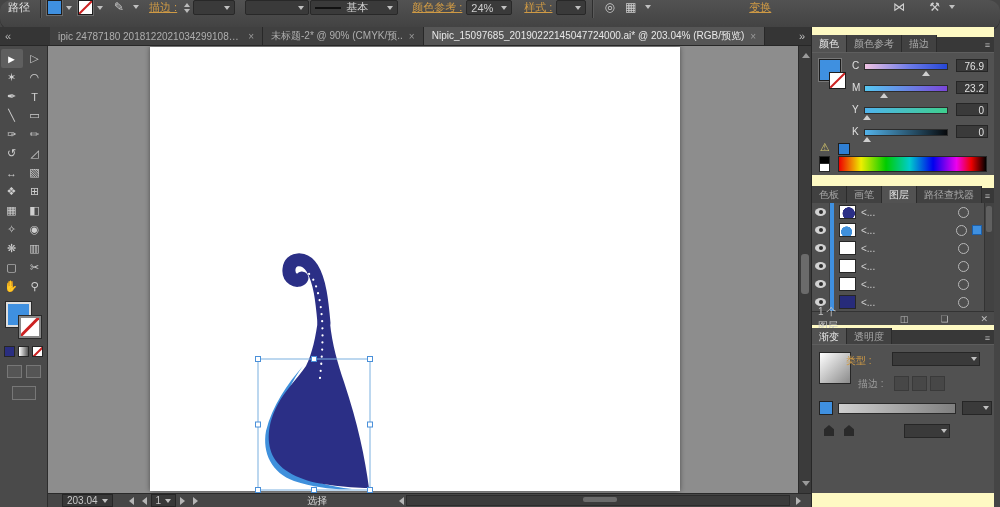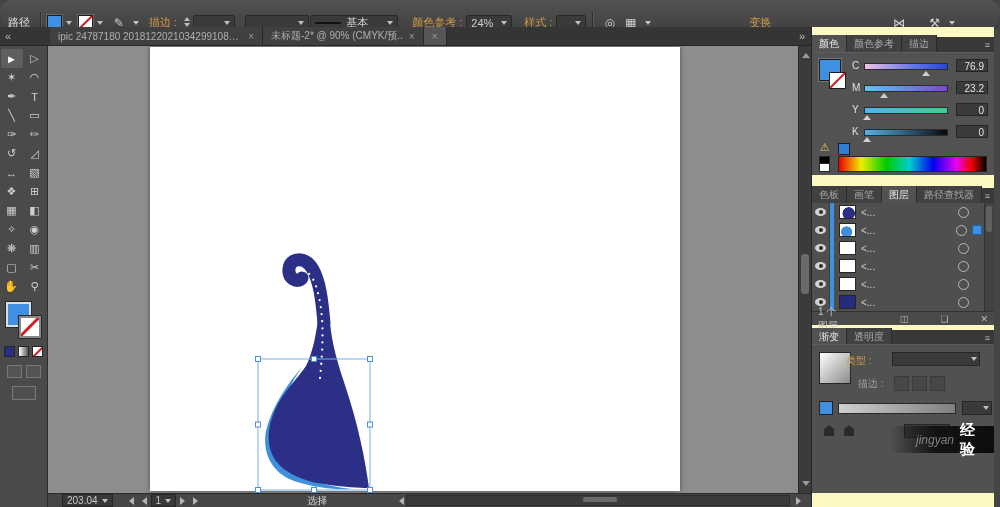--- a/index.html
+++ b/index.html
@@ -2,21 +2,21 @@
 <html><head>
 <meta charset="utf-8">
 <style>
   html,body{margin:0;padding:0;background:#222;}
   .app{position:relative;width:1000px;height:507px;background:#454545;overflow:hidden;
        font-family:"Liberation Sans","DejaVu Sans",sans-serif;font-size:11px;color:#d4d4d4;}
   .vsep{width:1px;height:18px;background:#2e2e2e;margin:0 6px;box-shadow:1px 0 0 #5a5a5a;}
   .caret{width:0;height:0;border:3px solid transparent;border-top:4px solid #c0c0c0;margin:3px 0 0 4px;display:inline-block;}
   
   .topbar{position:absolute;left:0;top:0;width:1000px;height:31px;background:linear-gradient(#525252,#414141);
-          border-bottom:1px solid #262626;display:flex;align-items:flex-end;padding:0 8px;box-sizing:border-box;border-radius:12px;}
+          border-bottom:1px solid #262626;display:flex;align-items:flex-start;padding:0 8px;box-sizing:border-box;border-radius:12px;}
   .obj-label{color:#e3e3e3;margin-right:4px;}
   .linklbl{color:#cf9a45;text-decoration:underline;margin:0 4px;white-space:nowrap;}
   .sw{width:13px;height:13px;border:1px solid #1c1c1c;box-shadow:0 0 0 1px #6a6a6a;display:inline-block;}
   .fillsw{background:#3f90e0;}
   .strokesw{background:#fff;position:relative;overflow:hidden;}
   .strokesw::after{content:"";position:absolute;left:-3px;top:5px;width:20px;height:2px;background:#cc2222;transform:rotate(-45deg);}
   .swwrap{display:flex;align-items:center;margin-right:6px;}
   .dbox{height:15px;background:#3a3a3a;border:1px solid #282828;border-radius:2px;display:flex;align-items:center;
         padding:0 4px;color:#cfcfcf;box-sizing:border-box;white-space:nowrap;}
   .stepper{display:flex;flex-direction:column;gap:2px;margin:0 3px;}
@@ -202,20 +202,21 @@
     <span class="tb-collapse">«</span>
     <span class="tab" style="max-width:196px">
       <span class="ttl">ipic 24787180 20181220210342991089.ai*</span>
       <span class="close">×</span>
     </span>
     <span class="tab" style="max-width:186px">
       <span class="ttl">未标题-2* @ 90% (CMYK/预..</span>
       <span class="close">×</span>
     </span>
     <span class="tab active" style="max-width:336px">
+      <span class="ttl">Nipic_15097685_20190222145047724000.ai* @ 203.04% (RGB/预览)</span>
       <span class="close">×</span>
     </span>
     <span class="tb-over">»</span>
   </div>
 
   <div class="toolbar">
     <div class="tools">
       <span class="tool sel">
           <span>►</span>
         </span>
@@ -516,19 +517,15 @@
       <span class="gdbox" style="left:150px;top:56px;width:30px">
           <span class="caret"></span>
         </span>
       <span class="gstop" style="left:12px;top:80px"></span>
       <span class="gstop" style="left:32px;top:80px"></span>
       <span class="gdbox" style="left:92px;top:79px;width:46px">
           <span class="caret"></span>
         </span>
     </div>
 
-    <div class="watermark">
-      <span class="wm-ghost">jingyan</span>
-      <span class="wm-text">经验</span>
-    </div>
   </div>
 
 </div>
 
 </body></html>

